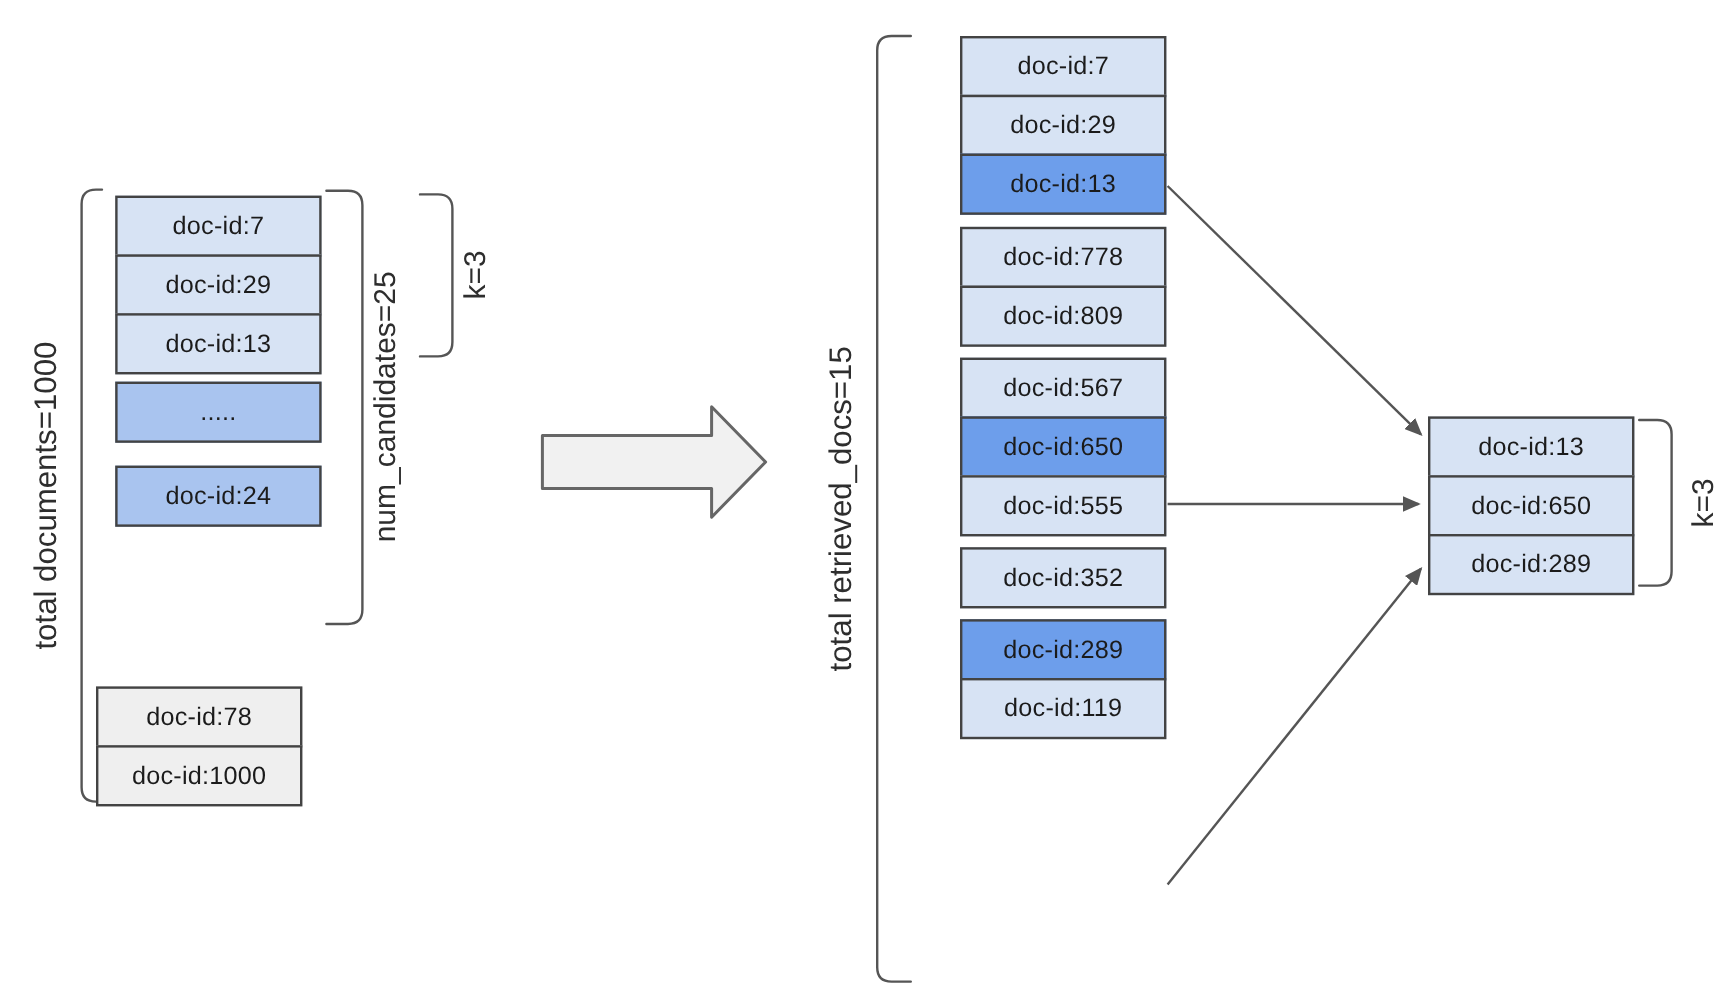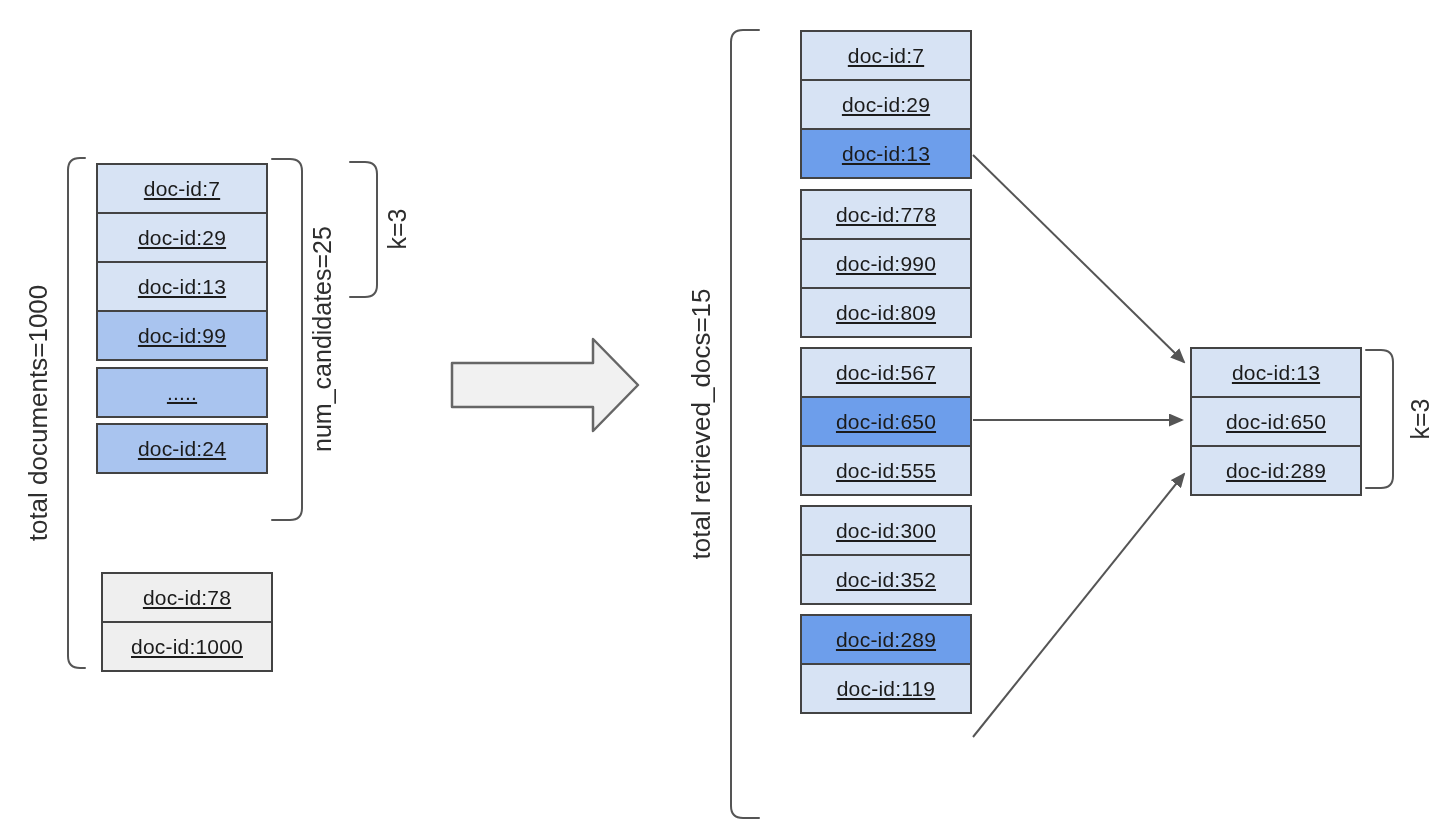--- a/index.html
+++ b/index.html
@@ -9,28 +9,28 @@
   }
   html,body{margin:0;padding:0;}
   body{font-family:"Liberation Sans","DejaVu Sans",sans-serif;background:#fff;}
   #canvas{position:relative;width:1440px;height:836px;background:var(--canvas);overflow:hidden;}
 
   .col{position:absolute;}
   .box{
     box-sizing:border-box;width:172px;height:51px;margin-top:-2px;
     border:2px solid var(--box-border);background:var(--box-light);
     display:flex;align-items:center;justify-content:center;
-    font-size:21px;color:var(--text);letter-spacing:.2px;text-decoration:underline;
+    font-size:21px;color:var(--text);letter-spacing:.2px;
   }
   .box:first-child{margin-top:0;}
   .box.medium{background:var(--box-medium);}
   .box.highlight{background:var(--box-highlight);}
   .box.gray{background:var(--box-gray);}
   .gap-a{margin-top:6px;}
-  .gap-b{margin-top:5px;}
+  .gap-b{margin-top:19px;}
 
   .group{margin-top:9px;}
   .group:first-child{margin-top:0;}
   .group.g2{margin-top:10px;}
 
   .vlabel{
     position:absolute;white-space:nowrap;color:#2e2e2e;
     transform:translate(-50%,-50%) rotate(-90deg);
     font-size:26px;
   }
@@ -69,48 +69,45 @@
   <div class="vlabel" style="left:38px;top:413px;">total documents=1000</div>
   <div class="vlabel small" style="left:322px;top:339px;">num_candidates=25</div>
   <div class="vlabel small" style="left:397px;top:229px;">k=3</div>
   <div class="vlabel" style="left:701px;top:424px;">total retrieved_docs=15</div>
   <div class="vlabel small" style="left:1420px;top:419px;">k=3</div>
 
   <div class="col" style="left:96px;top:163px;">
     <div class="box">doc-id:7</div>
     <div class="box">doc-id:29</div>
     <div class="box">doc-id:13</div>
-    <div class="box medium">doc-id:99</div>
     <div class="box medium gap-a">.....</div>
     <div class="box medium gap-b">doc-id:24</div>
   </div>
 
-  <div class="col" style="left:101px;top:572px;">
+  <div class="col" style="left:80px;top:572px;">
     <div class="box gray">doc-id:78</div>
     <div class="box gray">doc-id:1000</div>
   </div>
 
   <div class="col" style="left:800px;top:30px;">
     <div class="group">
       <div class="box">doc-id:7</div>
       <div class="box">doc-id:29</div>
       <div class="box highlight">doc-id:13</div>
     </div>
     <div class="group g2">
       <div class="box">doc-id:778</div>
-      <div class="box">doc-id:990</div>
       <div class="box">doc-id:809</div>
     </div>
     <div class="group">
       <div class="box">doc-id:567</div>
       <div class="box highlight">doc-id:650</div>
       <div class="box">doc-id:555</div>
     </div>
     <div class="group">
-      <div class="box">doc-id:300</div>
       <div class="box">doc-id:352</div>
     </div>
     <div class="group">
       <div class="box highlight">doc-id:289</div>
       <div class="box">doc-id:119</div>
     </div>
   </div>
 
   <div class="col" style="left:1190px;top:347px;">
     <div class="box">doc-id:13</div>

